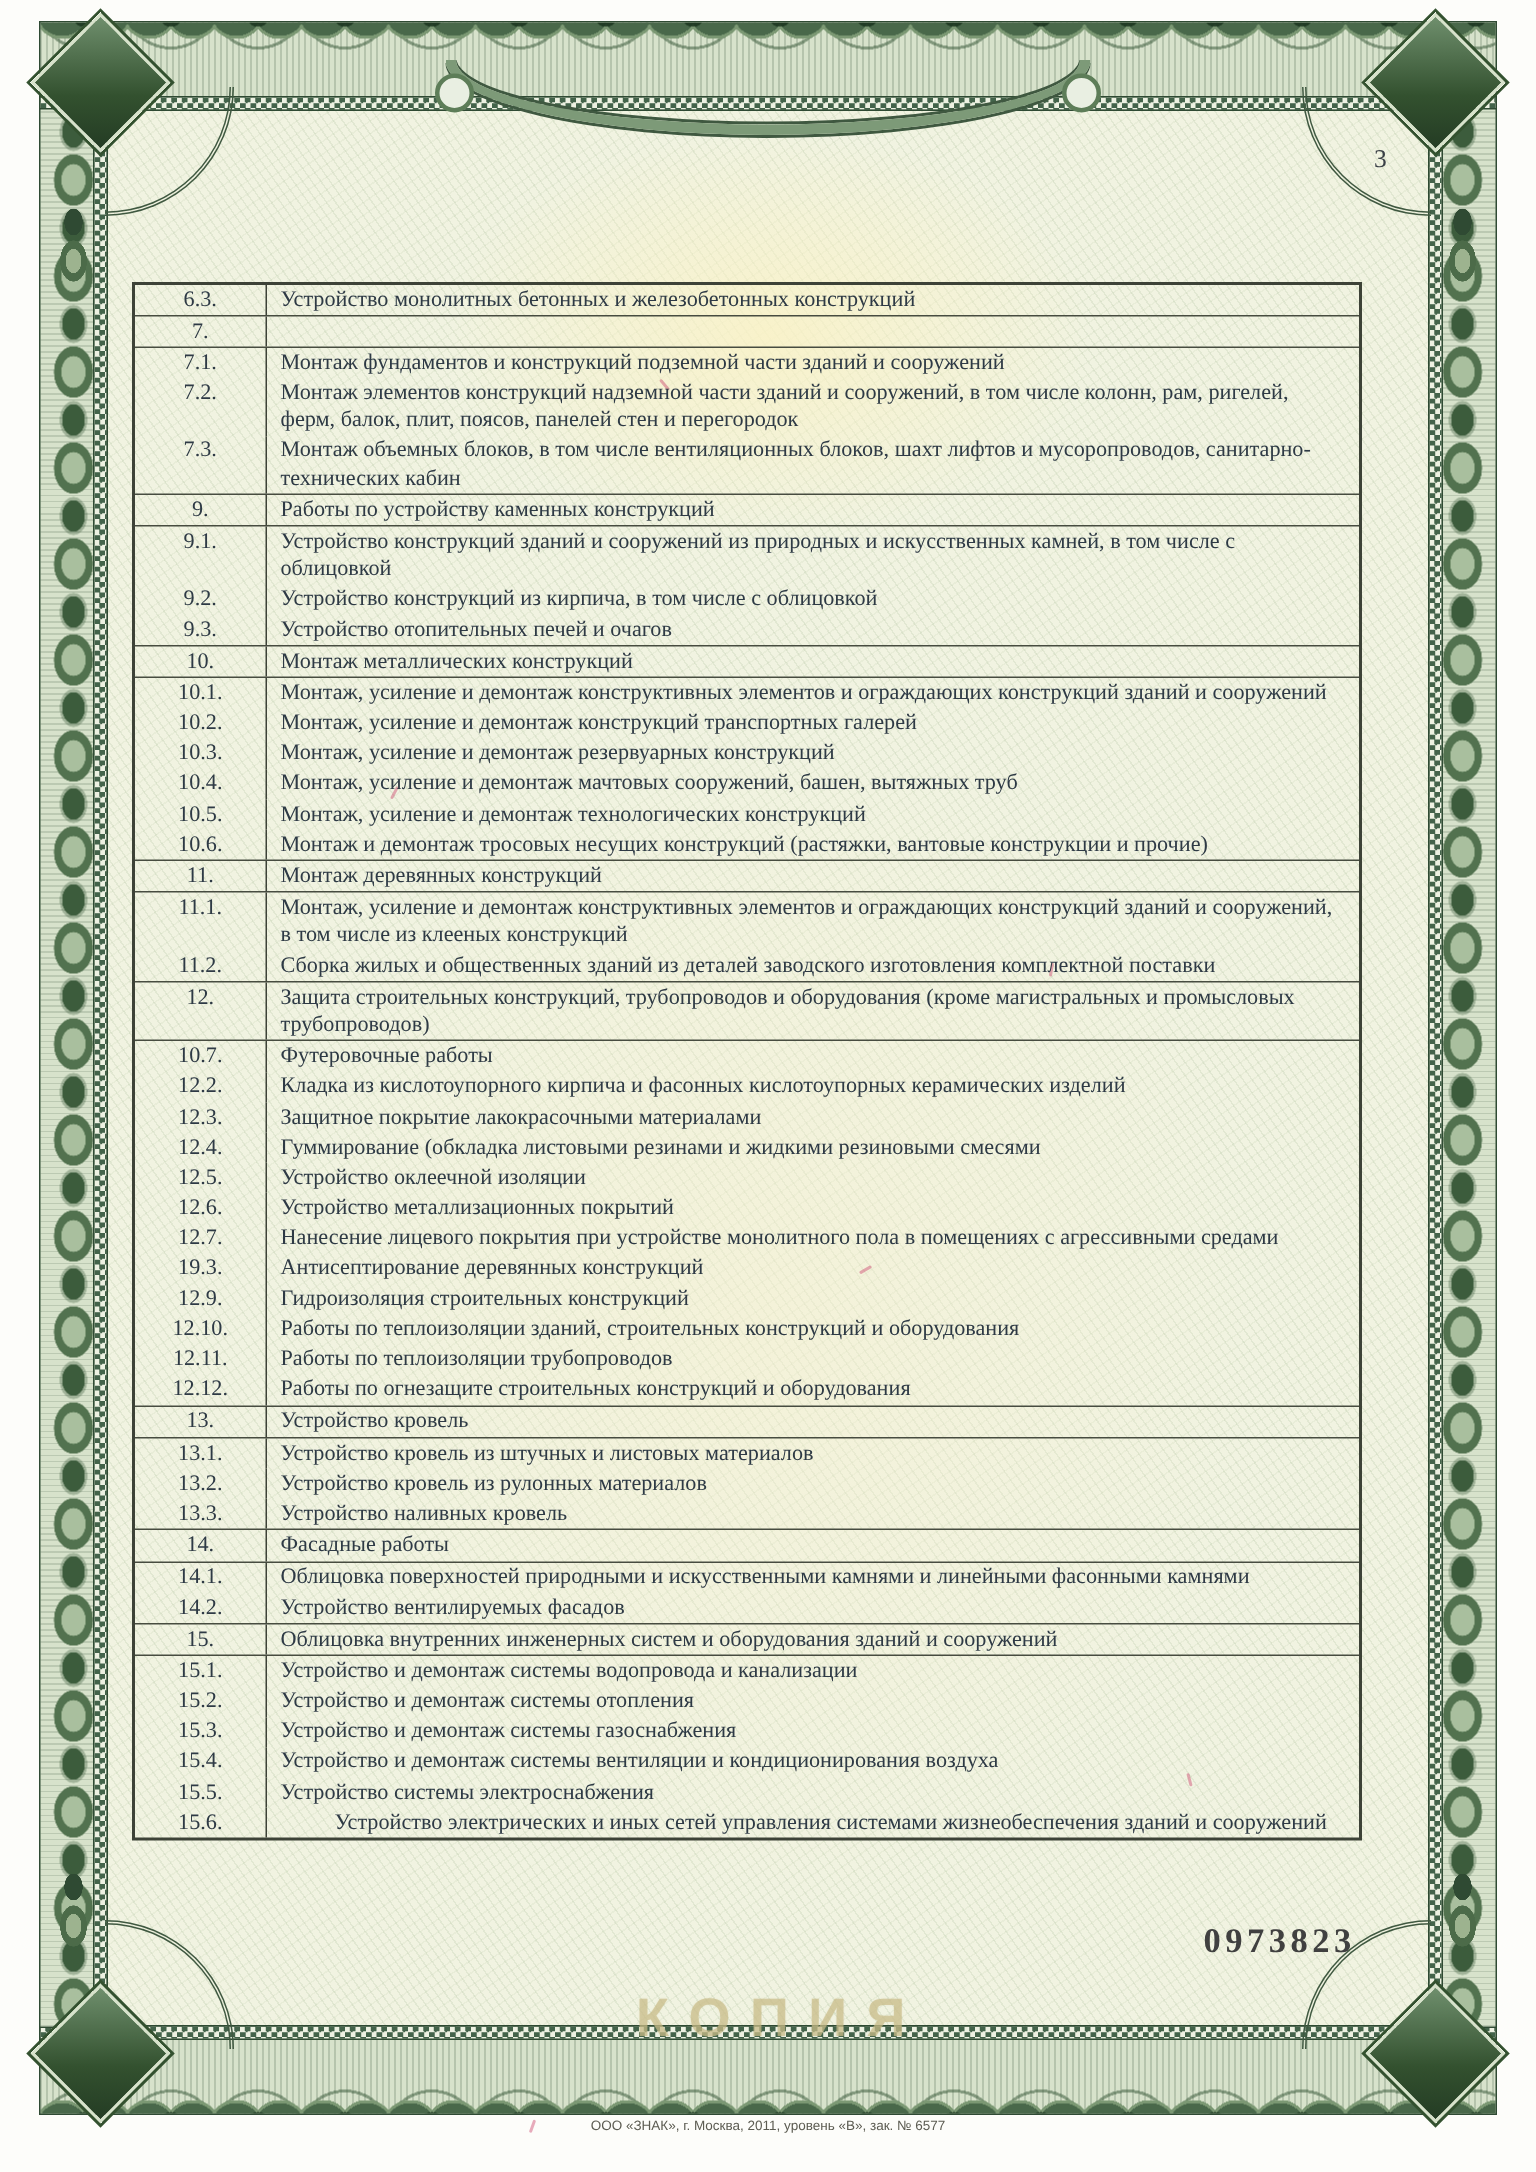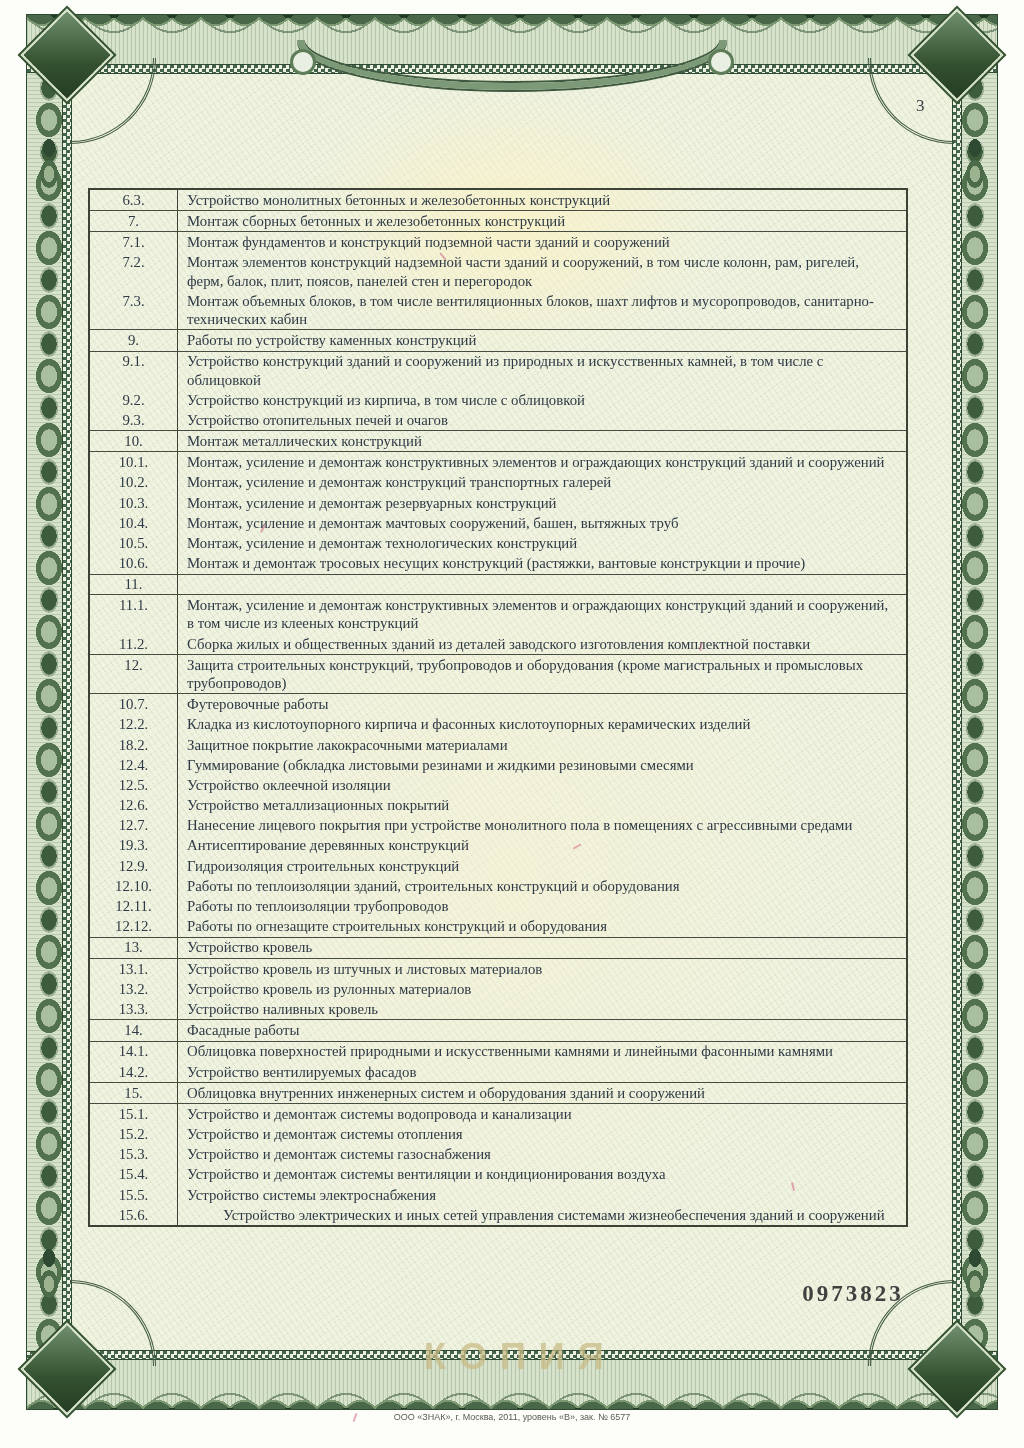--- a/index.html
+++ b/index.html
@@ -99,21 +99,21 @@
     padding:0.8px 0;box-sizing:border-box;}
   .ttext{flex:1;padding:0.8px 9px 1.2px 9px;}
 
   .serial{position:absolute;left:788px;top:1281px;width:130px;text-align:center;
     font-weight:bold;font-size:23px;letter-spacing:3px;color:#404040;
     font-family:"Liberation Serif", serif;}
 
   .copy-watermark{position:absolute;left:424px;top:1324px;
     font-family:"Liberation Sans", sans-serif;font-weight:bold;font-size:36px;
     letter-spacing:13px;color:rgba(200,187,136,.62);
-    text-shadow:0 0 1px rgba(200,187,136,.35);margin-top:12px;}
+    text-shadow:0 0 1px rgba(200,187,136,.35);}
 
   .imprint{position:absolute;left:0;right:0;top:1412px;text-align:center;
     font-family:"Liberation Sans", sans-serif;font-size:9px;color:#5c5c52;}
 </style>
 </head>
 <body>
 
 <div class="page">
 
   <div class="paper"></div>
@@ -144,21 +144,20 @@
 
   <div class="page-number">3</div>
 
   <div class="works-table">
       <div class="trow sep">
         <div class="tnum">6.3.</div>
         <div class="ttext">Устройство монолитных бетонных и железобетонных конструкций</div>
       </div>
       <div class="trow sep">
         <div class="tnum">7.</div>
-        <div class="ttext">Монтаж сборных бетонных и железобетонных конструкций</div>
       </div>
       <div class="trow">
         <div class="tnum">7.1.</div>
         <div class="ttext">Монтаж фундаментов и конструкций подземной части зданий и сооружений</div>
       </div>
       <div class="trow">
         <div class="tnum">7.2.</div>
         <div class="ttext">Монтаж элементов конструкций надземной части зданий и сооружений, в том числе колонн, рам, ригелей, ферм, балок, плит, поясов, панелей стен и перегородок</div>
       </div>
       <div class="trow sep">
@@ -204,20 +203,21 @@
       <div class="trow">
         <div class="tnum">10.5.</div>
         <div class="ttext">Монтаж, усиление и демонтаж технологических конструкций</div>
       </div>
       <div class="trow sep">
         <div class="tnum">10.6.</div>
         <div class="ttext">Монтаж и демонтаж тросовых несущих конструкций (растяжки, вантовые конструкции и прочие)</div>
       </div>
       <div class="trow sep">
         <div class="tnum">11.</div>
+        <div class="ttext">Монтаж деревянных конструкций</div>
       </div>
       <div class="trow">
         <div class="tnum">11.1.</div>
         <div class="ttext">Монтаж, усиление и демонтаж конструктивных элементов и ограждающих конструкций зданий и сооружений, в том числе из клееных конструкций</div>
       </div>
       <div class="trow sep">
         <div class="tnum">11.2.</div>
         <div class="ttext">Сборка жилых и общественных зданий из деталей заводского изготовления комплектной поставки</div>
       </div>
       <div class="trow sep">
@@ -226,21 +226,21 @@
       </div>
       <div class="trow">
         <div class="tnum">10.7.</div>
         <div class="ttext">Футеровочные работы</div>
       </div>
       <div class="trow">
         <div class="tnum">12.2.</div>
         <div class="ttext">Кладка из кислотоупорного кирпича и фасонных кислотоупорных керамических изделий</div>
       </div>
       <div class="trow">
-        <div class="tnum">18.2.</div>
+        <div class="tnum">12.3.</div>
         <div class="ttext">Защитное покрытие лакокрасочными материалами</div>
       </div>
       <div class="trow">
         <div class="tnum">12.4.</div>
         <div class="ttext">Гуммирование (обкладка листовыми резинами и жидкими резиновыми смесями</div>
       </div>
       <div class="trow">
         <div class="tnum">12.5.</div>
         <div class="ttext">Устройство оклеечной изоляции</div>
       </div>

